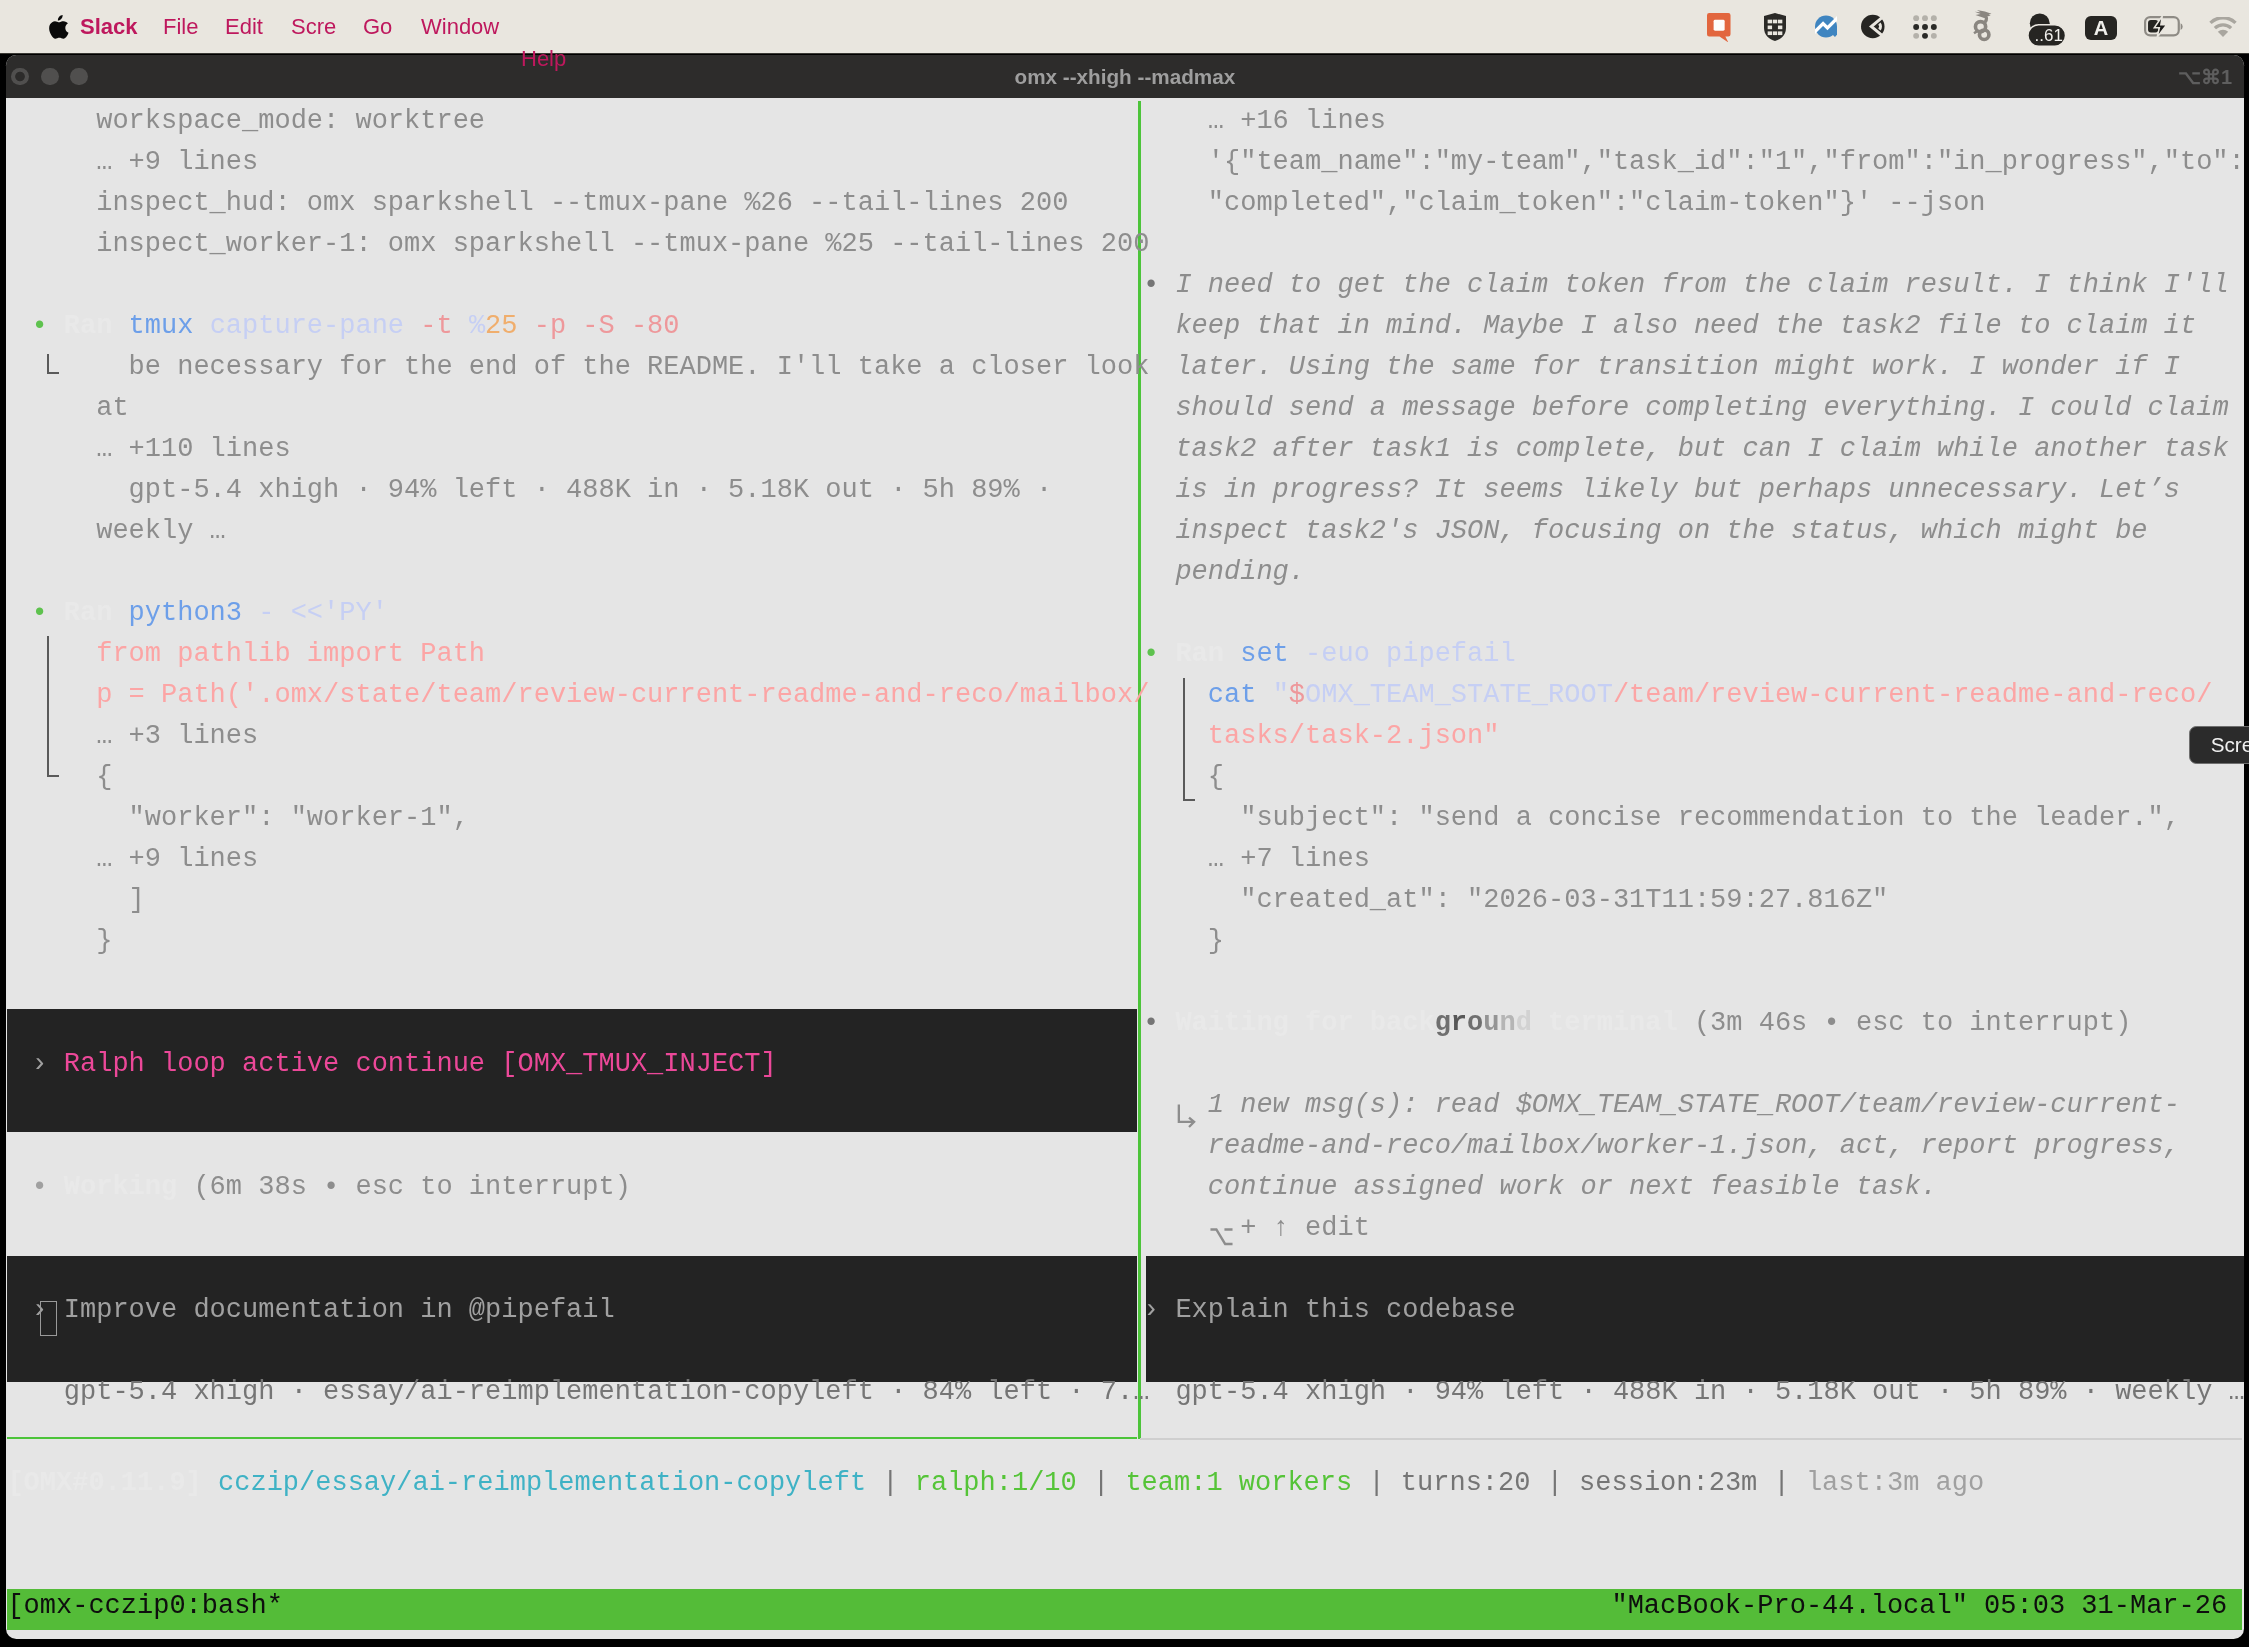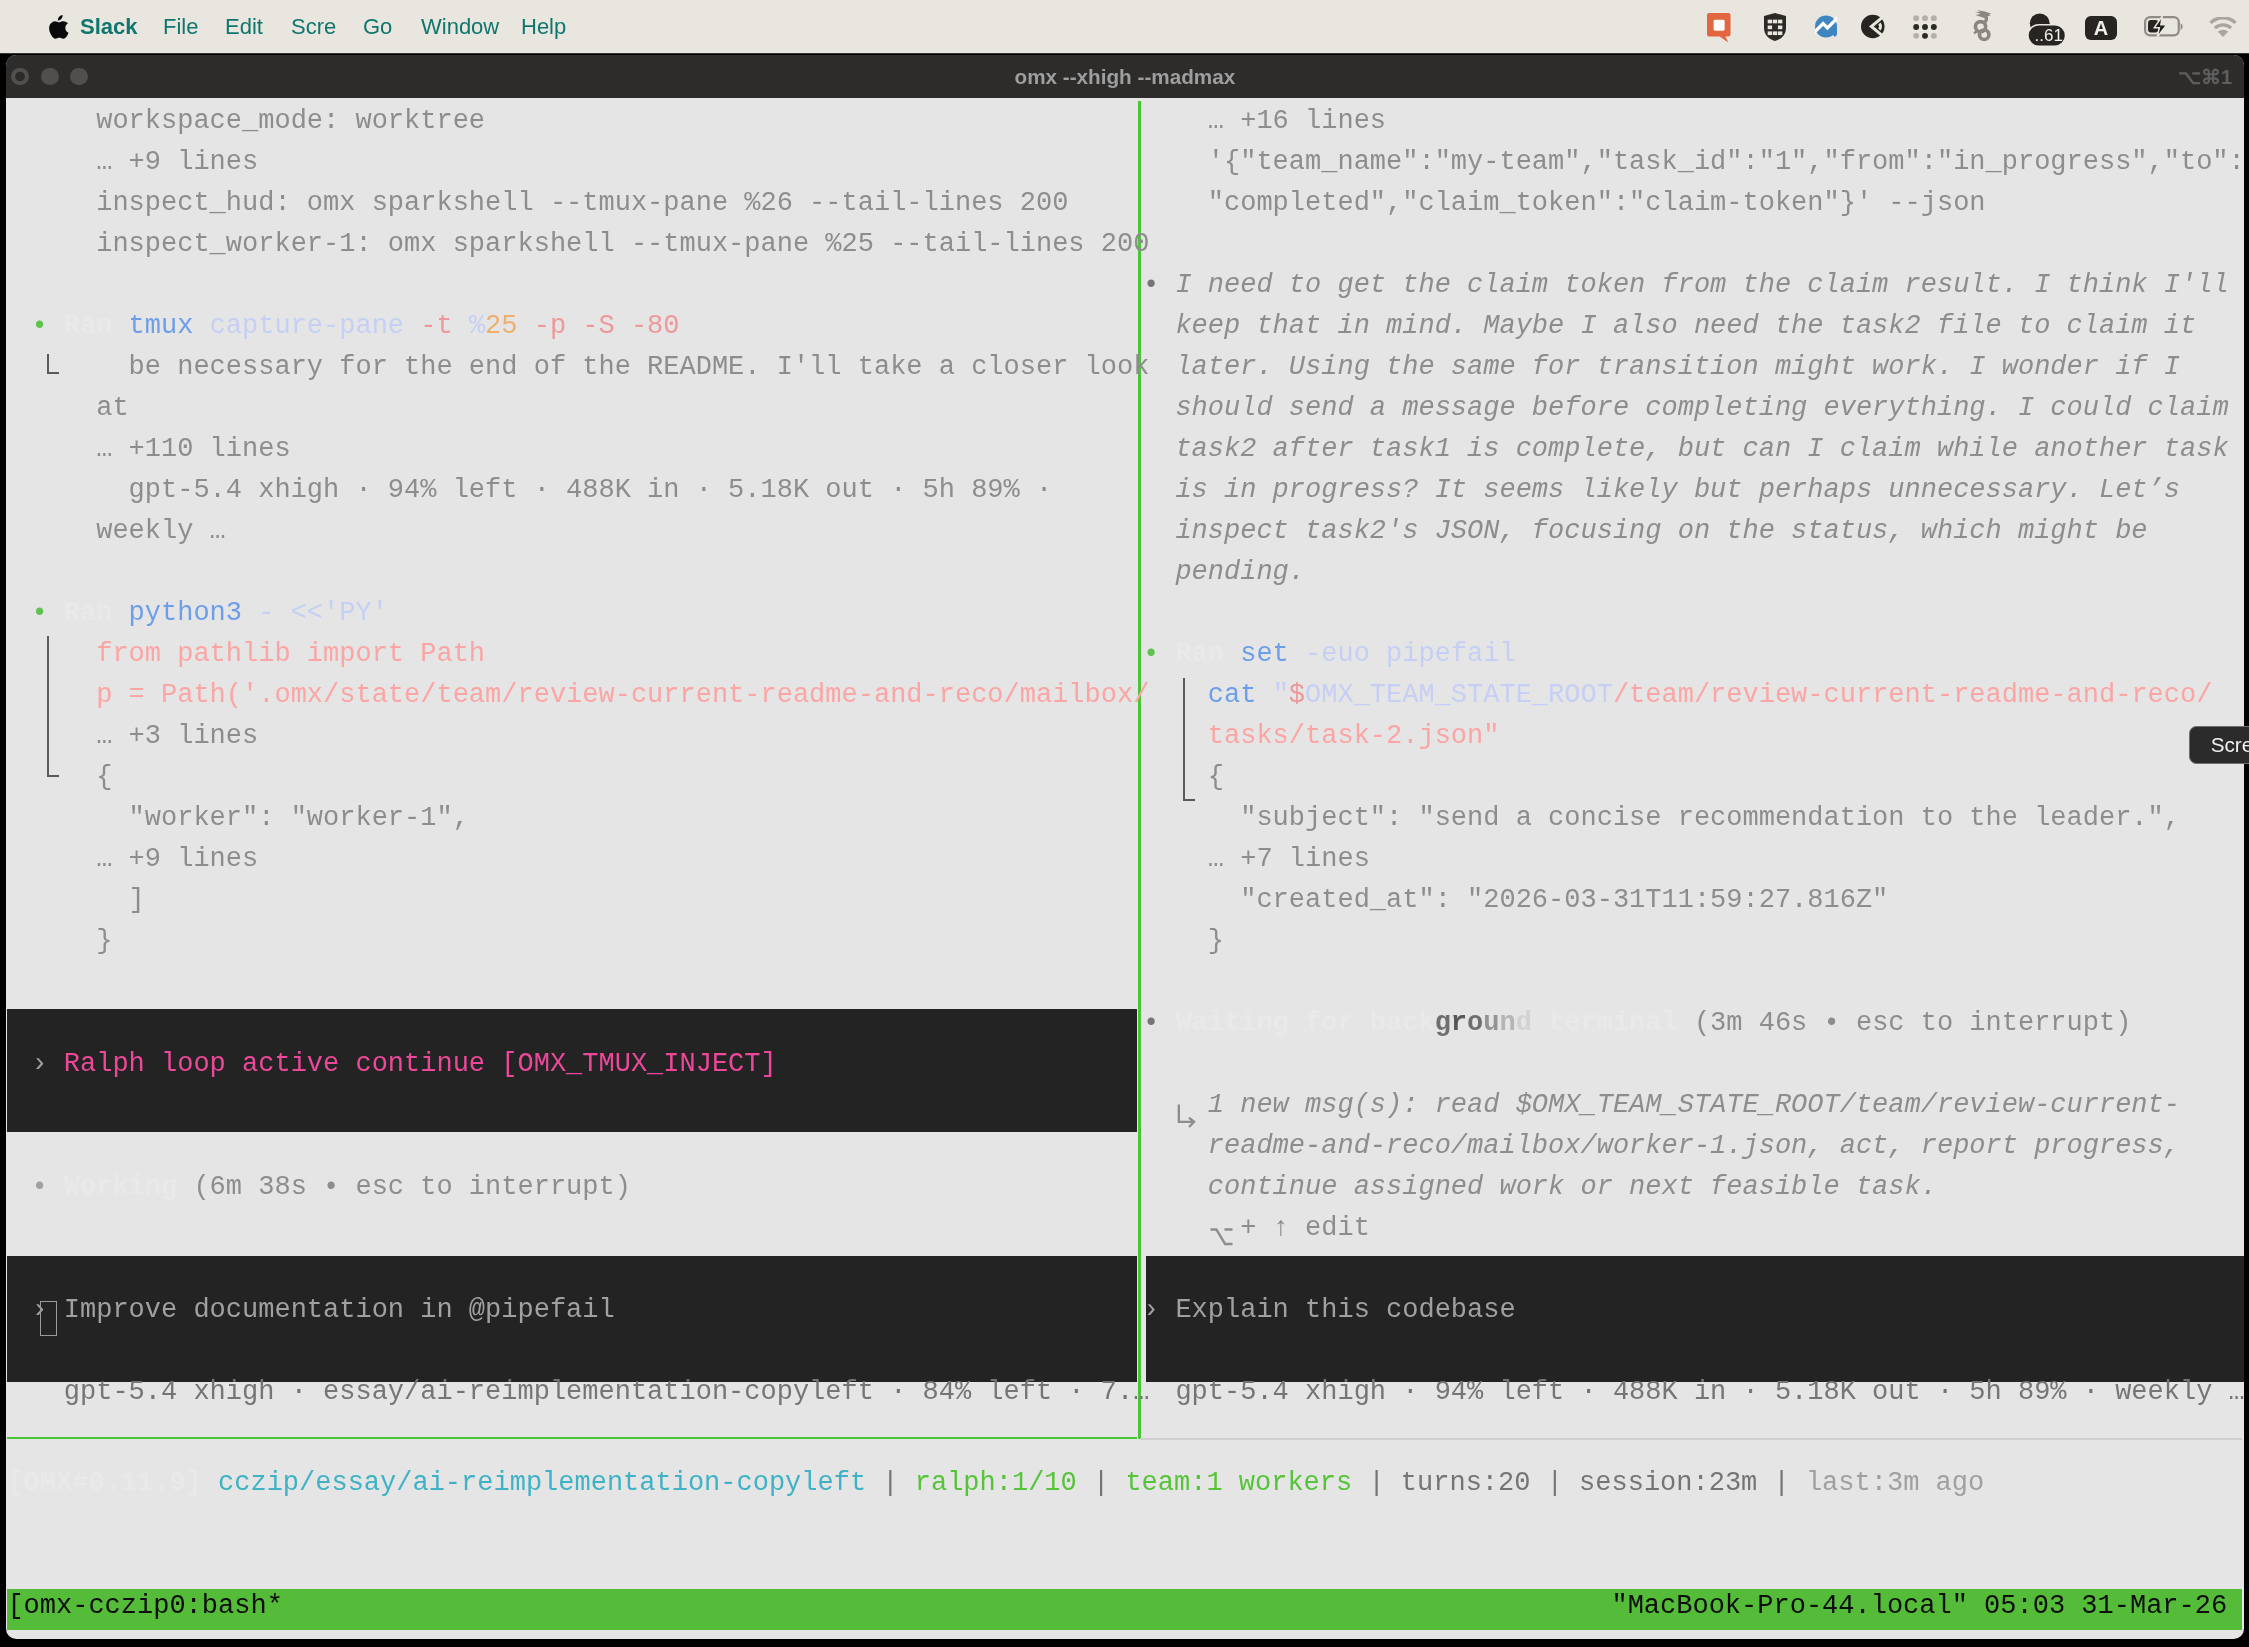--- a/index.html
+++ b/index.html
@@ -1,20 +1,20 @@
 <!DOCTYPE html>
 <html style="font-size:11.8px"><head><meta charset="utf-8">
 <style>
   * { margin:0; padding:0; box-sizing:border-box; }
   html,body { width:2250px; height:1648px; background:#000; overflow:hidden; }
   body { position:relative; font-family:"Liberation Sans", sans-serif; }
   .abs { position:absolute; }
   
   #menubar { left:0; top:0; width:2250px; height:54px; background:#e9e6df; border-bottom:1.5px solid #3a3934; }
-  .mitem { position:absolute; top:0; height:54px; line-height:54px; color:#0f766e; font-size:22px; }
+  .mitem { position:absolute; top:0; height:54px; line-height:54px; color:#be185d; font-size:22px; }
   
   #win { left:5.9px; top:55px; width:2238px; height:1584px; background:#e5e5e5; border-radius:10.3px; overflow:hidden; }
   #titlebar { position:absolute; left:0; top:0; width:2238px; height:43px; background:#2d2c2b; }
   .tl { position:absolute; top:12.5px; width:17.7px; height:17.7px; border-radius:50%; background:#504f4e; }
   #wtitle { position:absolute; top:0; left:0; width:2238px; height:43px; line-height:44px; text-align:center; color:#9e9e9e; font-size:20.7px; font-weight:bold; }
   #wkeys { position:absolute; top:0; right:11.8px; height:43px; line-height:44px; color:#5e5e5e; font-size:20px; font-weight:bold; }
   
   .term, .term * { font-family:"Liberation Mono", monospace; }
   pre.term { font-size:27px; line-height:41px; color:#8d8d8d; }
   #lpane { left:7.4px; top:101px; width:1131px; overflow:hidden;margin-left:24px; }
@@ -155,21 +155,21 @@
 <div class="abs" id="menubar">
   <svg class="abs" style="left:49px; top:14.8px;" width="20" height="24" viewBox="0 0 814 1000">
     <path fill="#0a0a0a" d="M788 781c-14 33-31 63-51 91-27 38-49 65-66 80-26 24-55 37-85 38-22 0-48-6-79-19-31-13-59-19-85-19-27 0-56 6-88 19-32 13-57 20-77 20-29 1-58-12-88-39-18-16-41-44-69-83-30-42-54-91-73-146-21-60-31-117-31-173 0-64 14-119 41-165 22-37 50-66 87-88 36-22 75-33 117-34 23 0 54 7 92 21 38 14 63 21 73 21 8 0 35-8 80-25 43-15 79-22 109-19 81 7 141 38 182 95-72 44-108 105-107 184 1 61 23 112 67 153 20 19 42 33 67 43-5 16-11 31-17 45zM559 20c0 48-17 92-52 133-42 49-92 77-147 73a148 148 0 0 1-1-18c0-46 20-95 55-135 18-20 40-37 68-50 27-13 53-20 77-22 1 7 1 13 0 19z"></path>
   </svg>
   <div class="mitem" style="left:80px; font-weight:bold;">Slack</div>
   <div class="mitem" style="left:163px;">File</div>
   <div class="mitem" style="left:225px;">Edit</div>
   <div class="mitem" style="left:291px;">Scre</div>
   <div class="mitem" style="left:363px;">Go</div>
   <div class="mitem" style="left:421px;">Window</div>
-  <div class="mitem" style="left:521px;">Help</div>
+  <div class="mitem" style="left:521px;margin-top:32px;">Help</div>
 
   <svg class="abs" style="left:1707px; top:12.5px;" width="25" height="29.5" viewBox="0 0 34 40">
     <path fill="#e2663e" d="M3 0 h26 a3 3 0 0 1 3 3 v26 a3 3 0 0 1 -3 3 h-4 l4 8 l-12 -8 H3 a3 3 0 0 1 -3 -3 V3 a3 3 0 0 1 3 -3 z"></path>
     <rect x="9" y="9" width="15" height="15" rx="2" fill="#fdfdfc"></rect>
   </svg>
 
   <svg class="abs" style="left:1764px; top:12.5px;" width="22" height="28" viewBox="0 0 30 38">
     <path fill="#2b2a27" d="M15 0 L30 4 V20 C30 30 23 36 15 38 C7 36 0 30 0 20 V4 Z"></path>
     <g fill="#e9e6df">
       <rect x="5" y="9" width="6" height="5"></rect>

